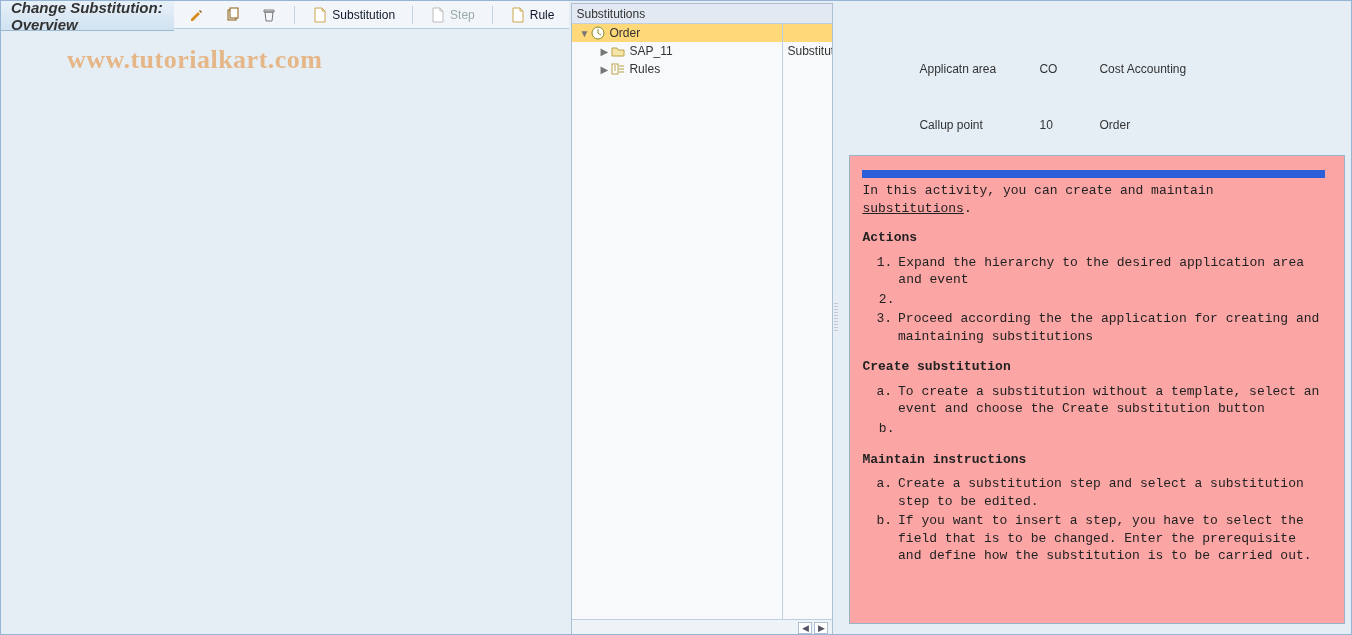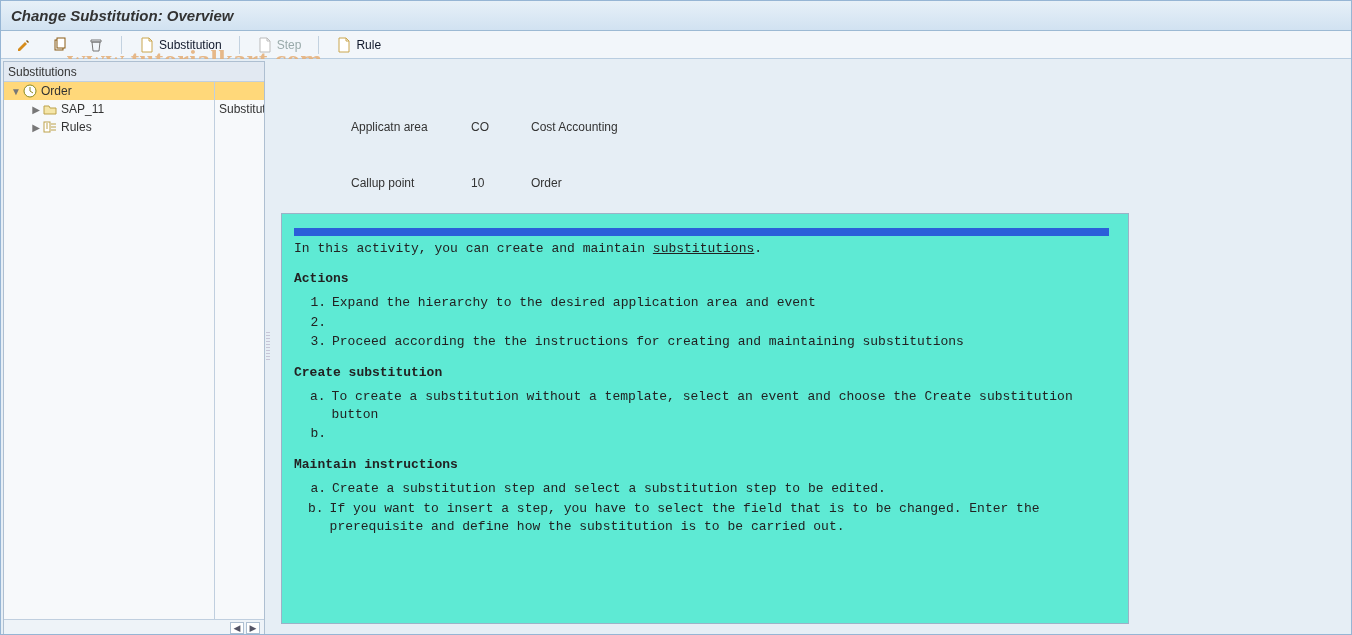--- a/index.html
+++ b/index.html
@@ -1,19 +1,19 @@
 <!DOCTYPE html>
 <html><head>
   <meta charset="utf-8">
   <style>
     * { box-sizing: border-box; margin: 0; padding: 0; }
     html, body { width: 1352px; height: 635px; font-family: Arial, sans-serif; font-size: 12px; overflow: hidden; background: #fff; }
     body { position: relative; }
 
-    .window { width: 1352px; height: 635px; background: #e6eef5; border: 1px solid #96b5d4; display: flex; flex-direction: column; position: relative; }
+    .window { width: 1352px; height: 635px; background: #e6eef5; border: 1px solid #96b5d4; display: flex; position: relative; }
 
     .titlebar {
       height: 30px;
       background: linear-gradient(to bottom, #e7f0f8 0%, #d1e2f1 100%);
       border-bottom: 1px solid #9cb9d3;
       display: flex; align-items: center;
       padding: 0 10px;
     }
     .titlebar h1 { font-size: 15px; font-style: italic; font-weight: bold; color: #333; }
 
@@ -58,21 +58,21 @@
 
     .content { flex: 1; height: 100%; background: #e6eef5; padding: 4px 4px 4px 0; display:flex; flex-direction: column; overflow:hidden; }
 
     .form-area { padding: 18px 12px 12px 80px; color:#333; background: #e6eef5; }
     .form-row { display:flex; align-items:center; height: 20px; margin-bottom: 4px; margin-top: 36px; }
     .form-row .flabel { width: 120px; color: #333; }
     .form-row .fval { width: 60px; color:#333; }
     .form-row .fdesc { color:#333; }
 
     .doc-frame { flex:1; margin: 4px 2px 6px 10px; border: 1px solid #9cb2c7; background:#fff; display:flex; overflow:hidden; }
-    .doc-inner { flex:1; background:#5eead4; overflow-y: scroll; padding: 8px 19px 12px 12px; font-family: "Courier New", monospace; font-size: 13px; color:#222; line-height: 1.35; }
+    .doc-inner { flex:1; background:#fca5a5; overflow-y: scroll; padding: 8px 19px 12px 12px; font-family: "Courier New", monospace; font-size: 13px; color:#222; line-height: 1.35; }
     .doc-top-rule { height: 8px; background:#2b5fd9; margin: 6px 0 4px 0; }
     .doc-inner .u { text-decoration: underline; }
     .doc-inner .olist, .doc-inner .alist { margin-left: 14px; }
     .doc-inner .olist .li, .doc-inner .alist .li { display:flex; gap: 6px; padding: 1px 0; }
     .doc-inner .olist .li .n { width: 18px; text-align: right; }
     .doc-inner .alist .li .n { width: 18px; text-align: right; }
     .doc-inner p { margin: 2px 0; }
     .doc-inner h4 { font-size: 13px; font-weight: bold; margin: 12px 0 6px 0; }
 
     .watermark {
@@ -233,21 +233,21 @@
               <div class="olist">
                 <div class="li">
                     <span class="n">1.</span>
                     <span>Expand the hierarchy to the desired application area and event</span>
                   </div>
                 <div class="li">
                     <span class="n">2.</span>
                   </div>
                 <div class="li">
                     <span class="n">3.</span>
-                    <span>Proceed according the the instructions for creating and maintaining substitutions</span>
+                    <span>Proceed according the the application for creating and maintaining substitutions</span>
                   </div>
               </div>
 
               <h4>Create substitution</h4>
               <div class="alist">
                 <div class="li">
                     <span class="n">a.</span>
                     <span>To create a substitution without a template, select an event and choose the Create substitution button</span>
                   </div>
                 <div class="li">

